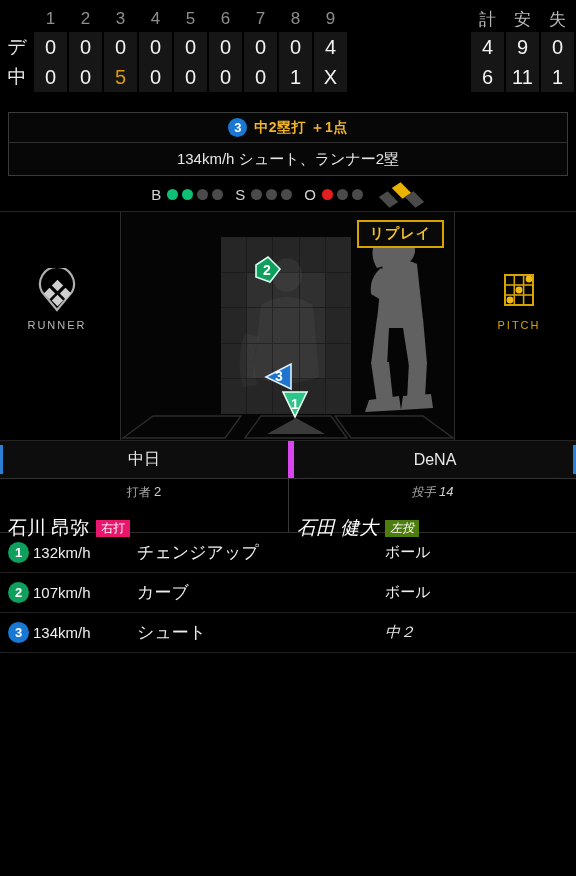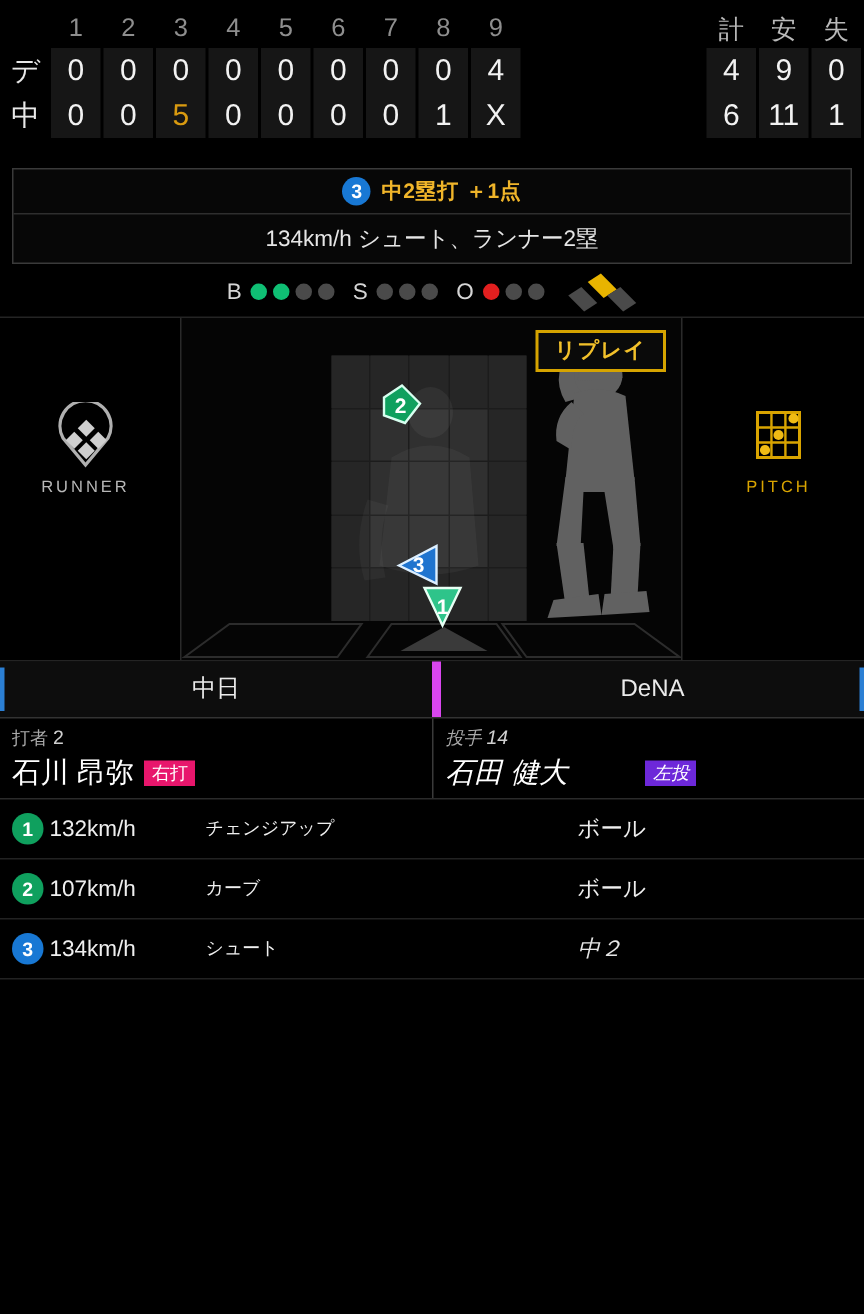--- a/index.html
+++ b/index.html
@@ -177,47 +177,47 @@
   .tab-edge.l { left: 0; }
   .tab-edge.r { right: 0; }
 
   
   .players { display: flex; height: 54px; border-bottom: 1px solid #2b2b2b; }
   .pl {
     flex: 1 1 50%; padding: 5px 8px 0 8px;
     position: relative;
   }
   .pl + .pl { border-left: 1px solid #3a3a3a; font-style: italic; }
-  .pl-role { font-size: 12px; color: #a9a9a9; margin-bottom: 1px; }
+  .pl-role { font-size: 12px; color: #a9a9a9; margin-bottom: 14px; text-align: center; }
   .pl-role b { color: #cfcfcf; font-weight: normal; font-size: 13px; }
   .pl-name-row { display: flex; align-items: center; gap: 7px; }
   .pl-name { font-size: 19px; color: #fff; }
   .hand-badge {
     font-size: 12px; padding: 2px 5px 3px 5px; color: #fff; line-height: 1;
   }
   .hand-badge.bat { background: #e8166c; }
-  .hand-badge.pit { background: #6d28d9; margin-left: 45px; }
+  .hand-badge.pit { background: #4d7c0f; }
 
   
   .log { }
   .log-row {
     display: flex; align-items: center;
     height: 40px; border-bottom: 1px solid #222;
     padding-left: 8px;
   }
   .log-num {
     width: 21px; height: 21px; border-radius: 50%;
     display: flex; align-items: center; justify-content: center;
     font-size: 13px; color: #fff; font-weight: bold;
     flex: 0 0 21px;
   }
   .log-num.g { background: #0fa05e; }
   .log-num.b { background: #1878d4; }
   .log-speed { width: 108px; font-size: 15px; color: #efefef; padding-left: 4px; flex: 0 0 108px; }
-  .log-type  { width: 200px; font-size: 12px; color: #efefef; flex: 0 0 200px; }
+  .log-type  { width: 200px; font-size: 17px; color: #efefef; flex: 0 0 200px; }
   .log-res   { font-size: 15px; color: #efefef; margin-left: 48px; }
   .log-res.gold { color: #e5e5e5; font-style: italic; }
 
   .filler { flex: 1 1 auto; background: #000; }
 </style>
 </head>
 <body>
 
 <div class="app">
 

